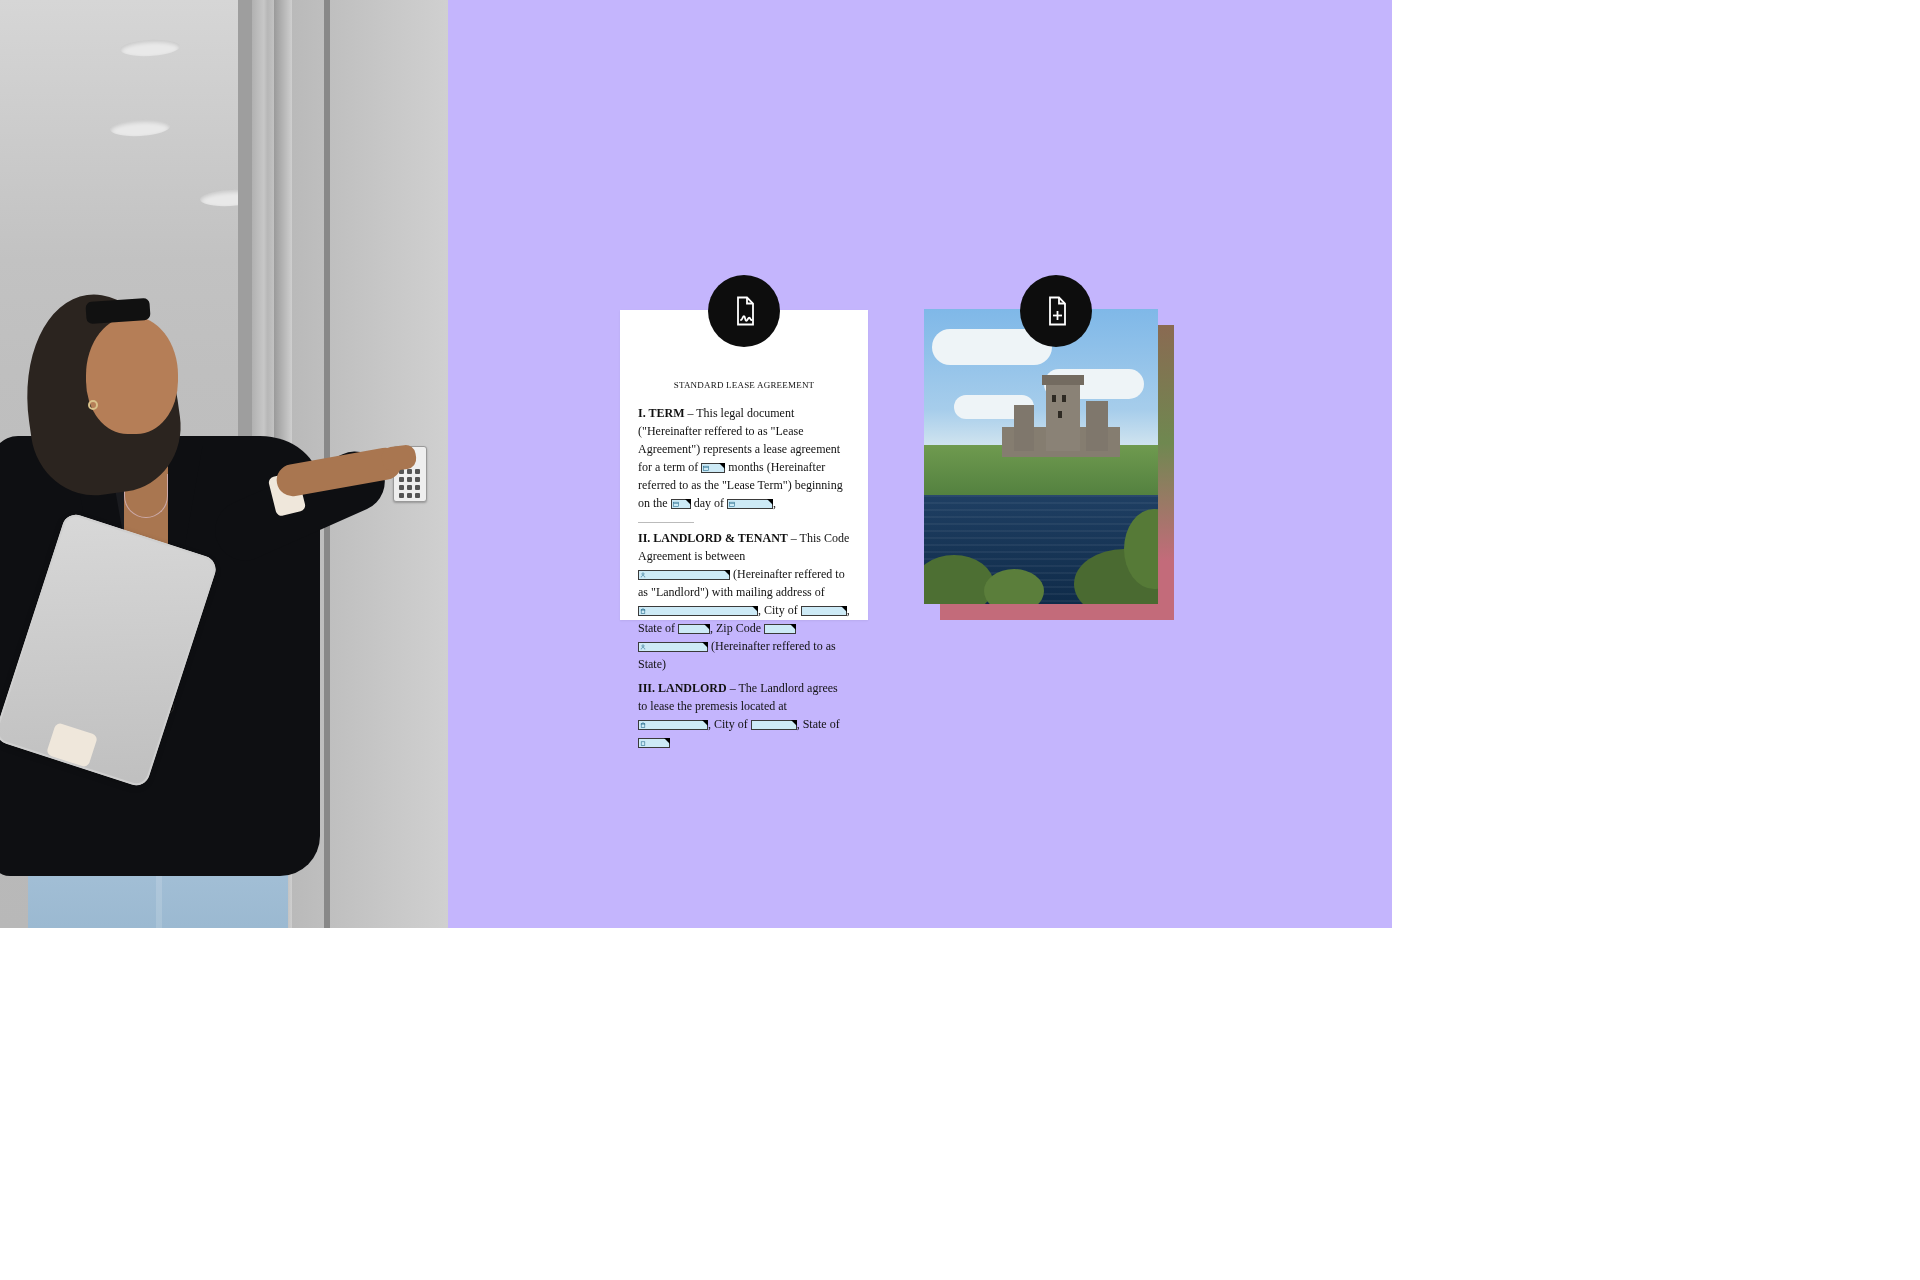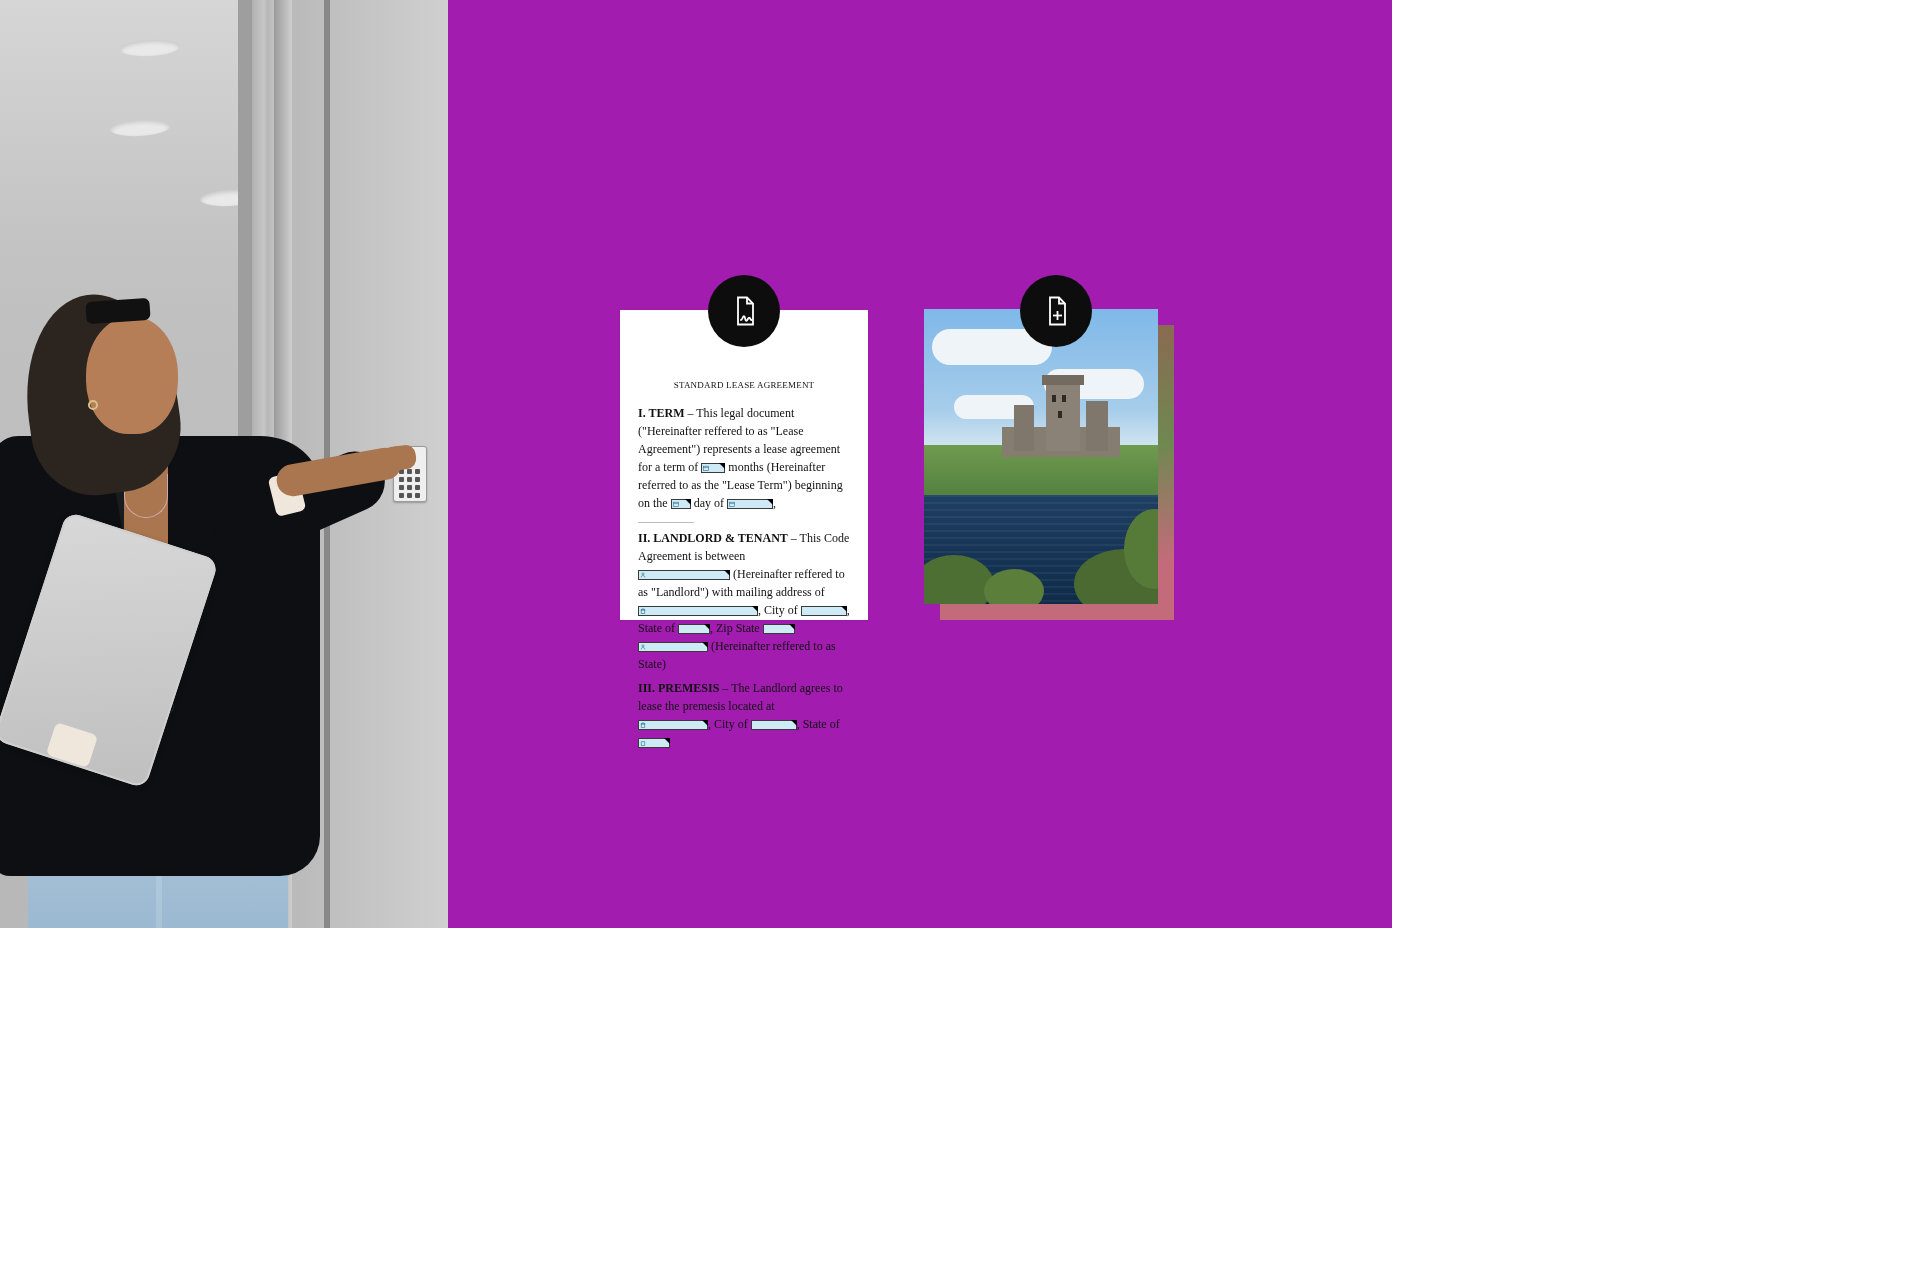--- a/index.html
+++ b/index.html
@@ -1,17 +1,17 @@
 <!DOCTYPE html>
 <html><head>
 <meta charset="utf-8">
 <style>
   * { margin: 0; padding: 0; box-sizing: border-box; }
   html, body { width: 1392px; height: 928px; overflow: hidden; font-family: Georgia, 'Times New Roman', serif; }
-  .stage { position: relative; width: 1392px; height: 928px; background: #a21caf; }
+  .stage { position: relative; width: 1392px; height: 928px; background: #c4b5fd; }
 
   
   .photo-panel {
     position: absolute; left: 0; top: 0; width: 448px; height: 928px;
     background: linear-gradient(180deg, #c9c9c9 0%, #bfbfbf 40%, #b8b8b8 100%);
     overflow: hidden;
   }
   .ceiling { position:absolute; left:0; top:0; width:448px; height:260px;
     background: linear-gradient(180deg,#d6d6d6,#c2c2c2); }
   .ceiling .light { position:absolute; width:60px; height:16px; background:#e9e9e9; border-radius:50%; box-shadow: inset 0 2px 4px rgba(0,0,0,.15); transform: rotate(-3deg);}
@@ -190,31 +190,31 @@
         <span class="field w92"><span class="ic">
               <svg viewBox="0 0 10 10">
                 <circle cx="5" cy="3.2" r="1.8" fill="none" stroke="#2a6f8f" stroke-width="1"></circle>
                 <path d="M2 9c0-2 1.3-3 3-3s3 1 3 3" fill="none" stroke="#2a6f8f" stroke-width="1"></path>
               </svg>
             </span><span class="dog"></span></span><span> (Hereinafter reffered to as "Landlord") with mailing address of </span><span class="field w120"><span class="ic">
               <svg viewBox="0 0 10 10">
                 <rect x="2" y="3" width="6" height="6" fill="none" stroke="#2a6f8f" stroke-width="1"></rect>
                 <polygon points="5,1 1.5,3.5 8.5,3.5" fill="none" stroke="#2a6f8f" stroke-width="1"></polygon>
               </svg>
-            </span><span class="dog"></span></span><span>, City of </span><span class="field w46"><span class="dog"></span></span><span>, State of </span><span class="field w32"><span class="dog"></span></span><span>, Zip State </span><span class="field w32"><span class="dog"></span></span><br>
+            </span><span class="dog"></span></span><span>, City of </span><span class="field w46"><span class="dog"></span></span><span>, State of </span><span class="field w32"><span class="dog"></span></span><span>, Zip Code </span><span class="field w32"><span class="dog"></span></span><br>
         <span class="field w70"><span class="ic">
               <svg viewBox="0 0 10 10">
                 <circle cx="5" cy="3.2" r="1.8" fill="none" stroke="#2a6f8f" stroke-width="1"></circle>
                 <path d="M2 9c0-2 1.3-3 3-3s3 1 3 3" fill="none" stroke="#2a6f8f" stroke-width="1"></path>
               </svg>
             </span><span class="dog"></span></span><span> (Hereinafter reffered to as State)</span>
       </div>
       <div style="height:6px"></div>
       <div>
-        <span class="sec-label">III. PREMESIS</span><span> – The Landlord agrees to lease the premesis located at </span><br>
+        <span class="sec-label">III. LANDLORD</span><span> – The Landlord agrees to lease the premesis located at </span><br>
         <span class="field w70"><span class="ic">
               <svg viewBox="0 0 10 10">
                 <rect x="2" y="3" width="6" height="6" fill="none" stroke="#2a6f8f" stroke-width="1"></rect>
                 <polygon points="5,1 1.5,3.5 8.5,3.5" fill="none" stroke="#2a6f8f" stroke-width="1"></polygon>
               </svg>
             </span><span class="dog"></span></span><span>, City of </span><span class="field w46"><span class="dog"></span></span><span>, State of </span><span class="field w32"><span class="ic">
               <svg viewBox="0 0 10 10">
                 <rect x="2" y="3" width="6" height="6" fill="none" stroke="#2a6f8f" stroke-width="1"></rect>
               </svg>
             </span><span class="dog"></span></span>

